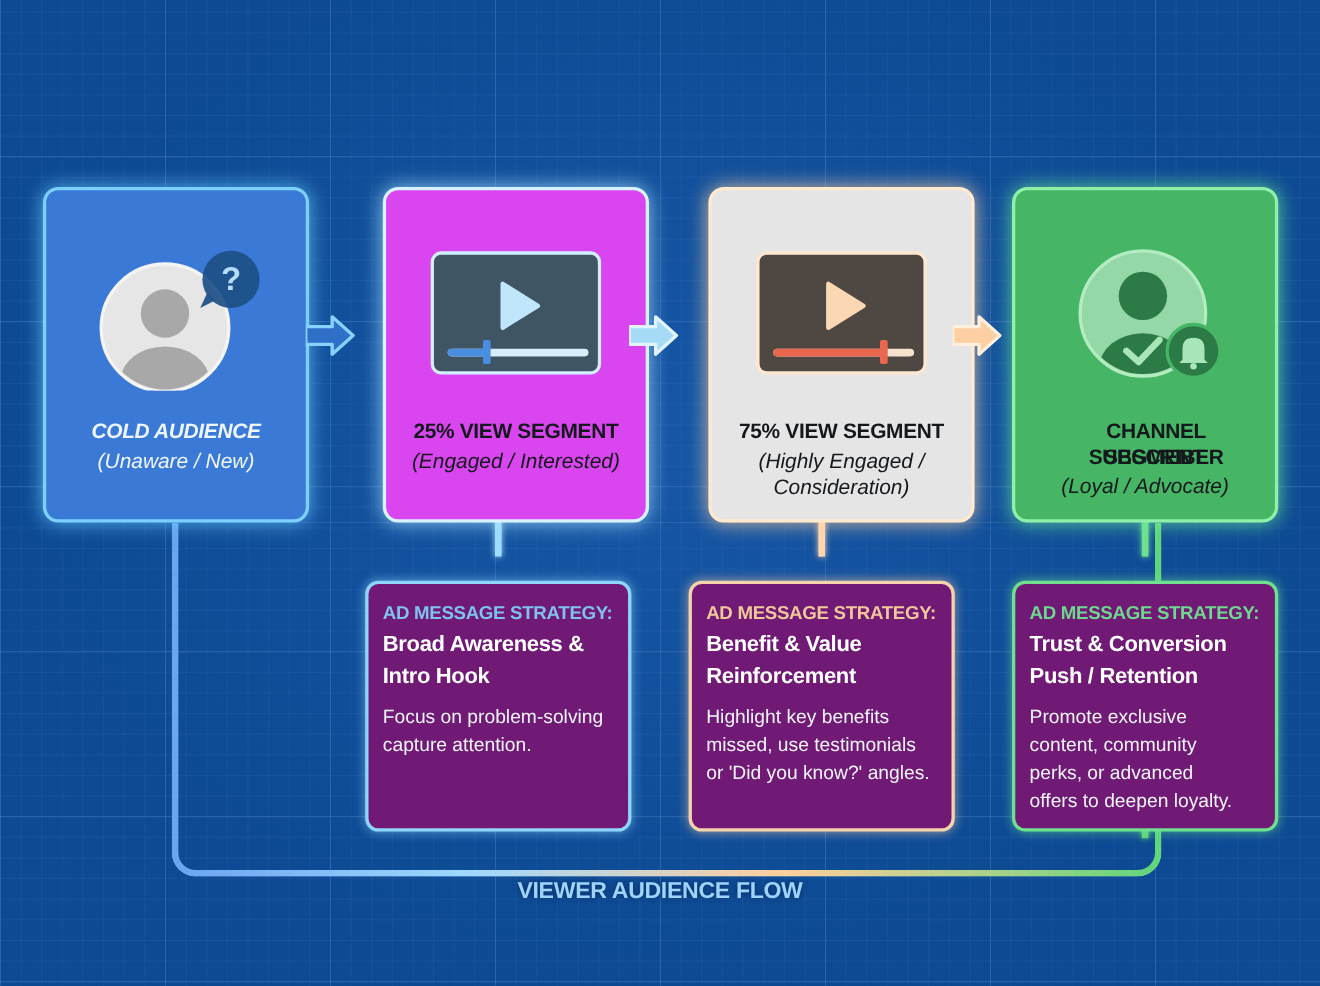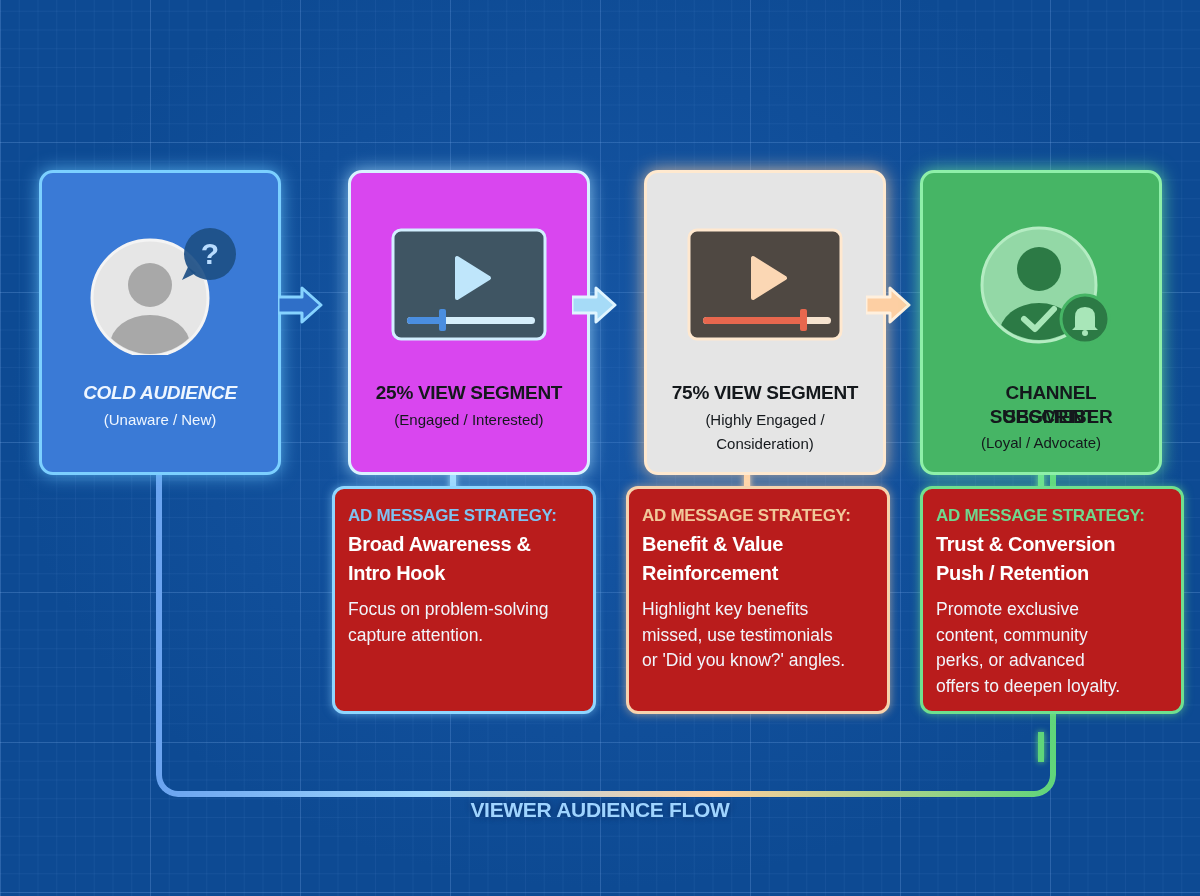--- a/index.html
+++ b/index.html
@@ -26,26 +26,26 @@
     filter:drop-shadow(0 0 6px rgba(140,200,255,0.7));
   }
   .vline{position:absolute;width:6px;}
   .card{position:absolute;top:170px;width:242px;height:305px;border-radius:14px;box-sizing:border-box;
     border:3px solid;text-align:center;}
   .c1{left:39px;background:#3a7ad6;border-color:#7cd0ff;box-shadow:0 0 18px rgba(110,200,255,0.75);}
   .c2{left:348px;background:#d946ef;border-color:#d8f3ff;box-shadow:0 0 18px rgba(170,225,255,0.8);}
   .c3{left:644px;background:#e5e5e5;border-color:#ffe9cf;box-shadow:0 0 18px rgba(255,210,160,0.8);}
   .c4{left:920px;background:#46b565;border-color:#8ef0a9;box-shadow:0 0 18px rgba(110,235,150,0.8);}
   .ctitle{position:absolute;left:0;right:0;font-weight:bold;font-size:19px;letter-spacing:-0.3px;line-height:24px;}
-  .csub{position:absolute;left:0;right:0;font-size:15px;line-height:24px;}
+  .csub{position:absolute;left:0;right:0;font-size:19px;line-height:24px;font-style:italic;}
   .c1 .ctitle,.c1 .csub{color:#eef6ff;}
   .c2 .ctitle,.c2 .csub,.c3 .ctitle,.c3 .csub,.c4 .ctitle,.c4 .csub{color:#14181c;}
   .arrow{position:absolute;top:286px;width:46px;height:38px;}
-  .strat{position:absolute;top:486px;width:264px;height:228px;border-radius:12px;box-sizing:border-box;
-    background:#b91c1c;border:3px solid;padding:16px 14px 0 13px;}
+  .strat{position:absolute;top:528px;width:242px;height:228px;border-radius:12px;box-sizing:border-box;
+    background:#701a75;border:3px solid;padding:16px 14px 0 13px;}
   .s2{left:332px;border-color:#8fd6ff;box-shadow:0 0 10px rgba(140,210,255,0.6);}
   .s3{left:626px;border-color:#f6d3ae;box-shadow:0 0 10px rgba(255,210,160,0.6);}
   .s4{left:920px;border-color:#6fe08f;box-shadow:0 0 10px rgba(110,230,140,0.6);}
   .slabel{font-weight:bold;font-size:17px;letter-spacing:-0.3px;line-height:22px;white-space:nowrap;}
   .s2 .slabel{color:#7fc2f0;}
   .s3 .slabel{color:#f1c89a;}
   .s4 .slabel{color:#6fd88e;}
   .shead{color:#ffffff;font-weight:bold;font-size:20px;line-height:29px;margin-top:3px;letter-spacing:-0.3px;}
   .sbody{color:#f1f5fb;font-size:17.5px;line-height:25.5px;margin-top:9px;}
   .footer{position:absolute;top:798px;left:0;width:1200px;text-align:center;color:#9fd4ff;

